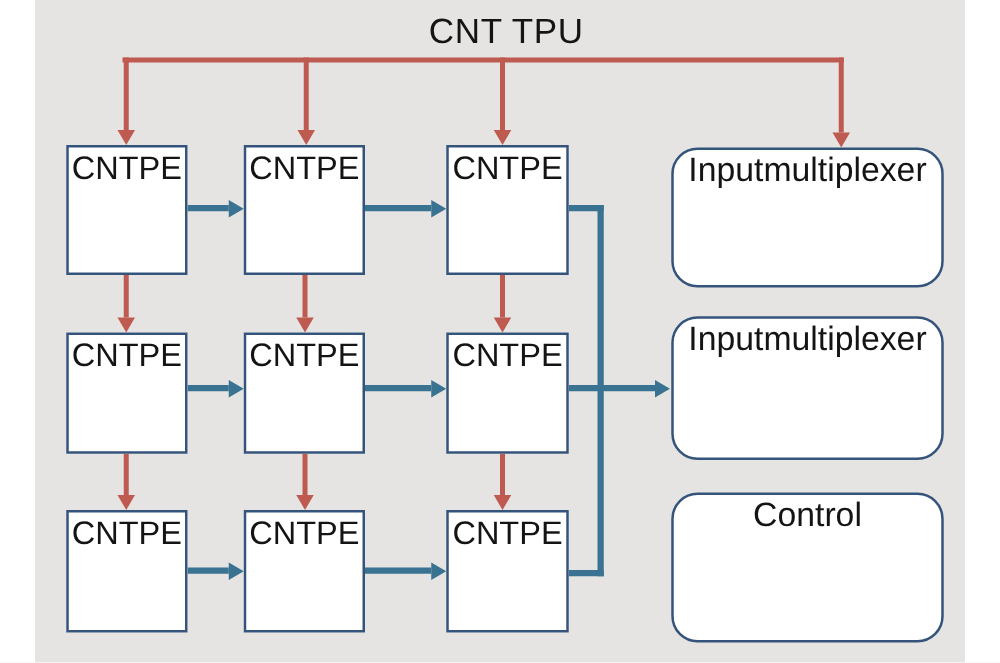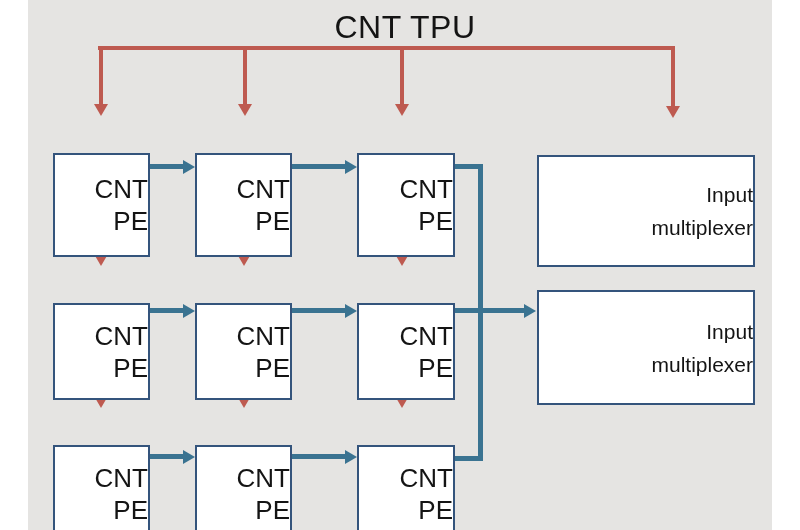--- a/index.html
+++ b/index.html
@@ -1,25 +1,25 @@
 <!DOCTYPE html>
 <html style="--page-margin: #ffffff; --background: #e5e4e2; --box-fill: #ffffff; --box-border: #34547c; --control-bus: #be5a50; --data-flow: #3a7391; --text: #141414;"><head>
 <meta charset="utf-8">
 <style>
   html,body{margin:0;padding:0;}
   body{font-family:"Liberation Sans", sans-serif;}
   .canvas{position:relative;width:800px;height:530px;background:var(--page-margin,#fff);overflow:hidden;}
   .stage{position:absolute;left:28px;top:0;width:744px;height:530px;background:var(--background,#e5e4e2);}
-  .title{position:absolute;left:280px;top:9px;width:250px;text-align:center;font-size:32px;
+  .title{position:absolute;left:280px;top:9px;width:250px;text-align:center;font-size:28px;
          color:var(--text,#141414);letter-spacing:0.5px;}
   .box{position:absolute;box-sizing:border-box;background:var(--box-fill,#fff);
-       border:2px solid var(--box-border,#34547c);display:flex;flex-direction:column;
-       align-items:flex-end;justify-content:center;text-align:center;
-       color:var(--text,#141414);font-size:26px;line-height:32px;margin-top:37px;}
-  .rbox{font-size:21px;line-height:33px;}
+       border:2px solid var(--box-border,#34547c);display:flex;flex-direction:row;
+       align-items:flex-start;justify-content:center;text-align:center;
+       color:var(--text,#141414);font-size:26px;line-height:32px;}
+  .rbox{font-size:27px;line-height:33px;border-radius:21px;}
   
   .c1{left:53px;width:97px;} .c2{left:195px;width:97px;} .c3{left:357px;width:98px;}
   .r1{top:116px;height:104px;} .r2{top:266px;height:97px;} .r3{top:408px;height:98px;}
   
   .b-in{left:537px;top:118px;width:218px;height:112px;}
   .b-out{left:537px;top:253px;width:218px;height:115px;}
   .b-ctl{left:537px;top:394px;width:218px;height:120px;}
   
   .seg{position:absolute;}
   .red{background:var(--control-bus,#be5a50);}
@@ -127,13 +127,16 @@
   </div>
 
   <div class="box rbox b-in">
     <span>Input</span>
     <span>multiplexer</span>
   </div>
   <div class="box rbox b-out">
     <span>Input</span>
     <span>multiplexer</span>
   </div>
+  <div class="box rbox b-ctl">
+    <span>Control</span>
+  </div>
 </div>
 
 </body></html>

